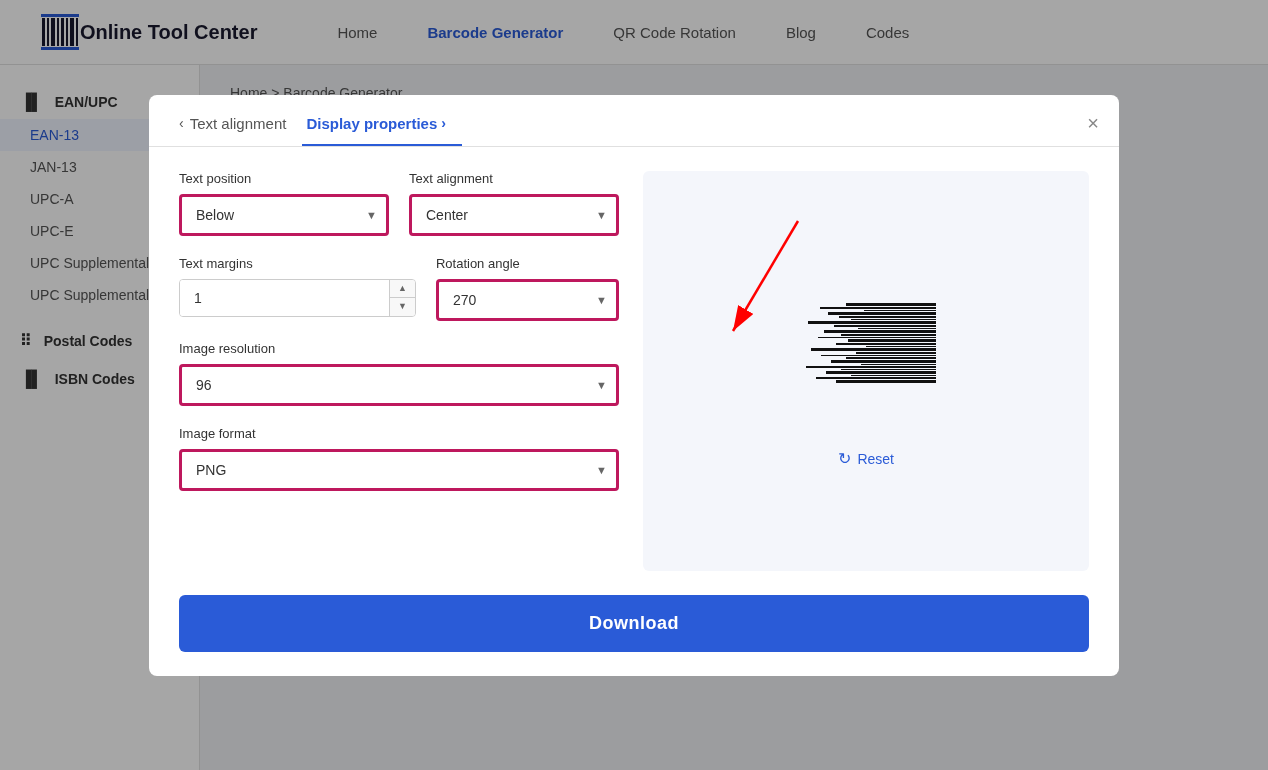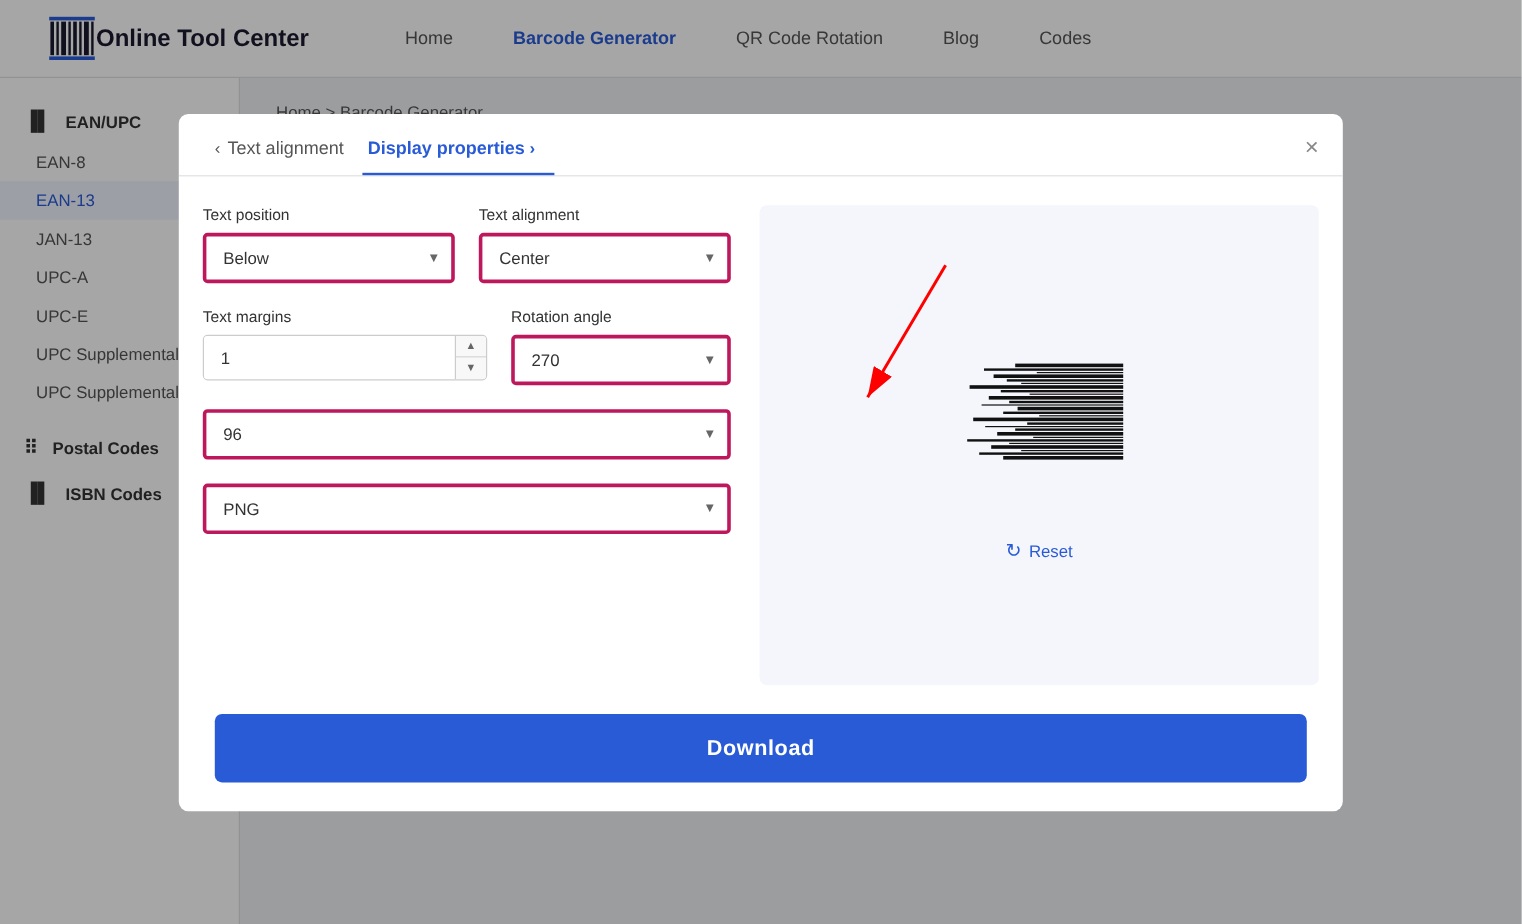--- a/index.html
+++ b/index.html
@@ -32,21 +32,21 @@
     .modal-header { display: flex; align-items: center; padding: 20px 30px 0; border-bottom: none; }
     .modal-tabs { display: flex; align-items: center; gap: 0; flex: 1; }
     .tab-prev { display: flex; align-items: center; gap: 6px; font-size: 15px; color: #555; cursor: pointer; padding: 0 16px 12px 0; border-bottom: 2px solid transparent; }
     .tab-prev .chevron { font-size: 14px; color: #555; }
     .tab-active { display: flex; align-items: center; gap: 4px; font-size: 15px; color: #2a5bd7; font-weight: 600; cursor: pointer; padding: 0 16px 12px 4px; border-bottom: 2px solid #2a5bd7; }
     .tab-active .chevron { font-size: 14px; color: #2a5bd7; }
     .close-btn { position: absolute; right: 20px; top: 18px; font-size: 20px; color: #888; cursor: pointer; background: none; border: none; line-height: 1; }
     .header-divider { height: 1px; background: #e0e0e0; margin: 0; }
 
     
-    .modal-body { display: flex; padding: 24px 20px; gap: 24px; }
+    .modal-body { display: flex; padding: 24px 30px; gap: 24px; }
     .modal-left { flex: 0 0 440px; }
     .form-row { display: flex; gap: 20px; margin-bottom: 20px; }
     .form-group { flex: 1; }
     .form-label { font-size: 13px; color: #333; margin-bottom: 8px; display: block; font-weight: 500; }
     .select-wrapper { position: relative; }
     .select-field { width: 100%; padding: 10px 36px 10px 14px; border: 3px solid #be185d; border-radius: 4px; font-size: 14px; color: #333; appearance: none; background: #fff; cursor: pointer; }
     .select-arrow { position: absolute; right: 12px; top: 50%; transform: translateY(-50%); font-size: 11px; color: #666; pointer-events: none; }
     .number-input-wrapper { position: relative; display: flex; border: 1px solid #ccc; border-radius: 4px; overflow: hidden; }
     .number-input { flex: 1; padding: 10px 14px; border: none; font-size: 14px; color: #333; outline: none; }
     .number-btns { display: flex; flex-direction: column; border-left: 1px solid #ccc; }
@@ -92,21 +92,20 @@
     <a class="nav-item">Codes</a>
   </nav>
 </div>
 
 <div class="bg-content">
   <div class="sidebar">
     <div class="sidebar-section">
       <span class="sidebar-icon">▐▌</span>
       <span>EAN/UPC</span>
     </div>
-    <div class="sidebar-item">EAN-8</div>
     <div class="sidebar-item active">EAN-13</div>
     <div class="sidebar-item">JAN-13</div>
     <div class="sidebar-item">UPC-A</div>
     <div class="sidebar-item">UPC-E</div>
     <div class="sidebar-item">UPC Supplemental 2</div>
     <div class="sidebar-item">UPC Supplemental 5</div>
     <div class="sidebar-section" style="margin-top:12px;">
       <span class="sidebar-icon">⠿</span>
       <span>Postal Codes</span>
     </div>
@@ -191,34 +190,36 @@
                 <option>90</option>
                 <option>180</option>
               </select>
               <span class="select-arrow">▼</span>
             </div>
           </div>
         </div>
 
         <div class="form-row" style="flex-direction:column;">
           <div class="form-group">
+            <label class="form-label">Image resolution</label>
             <div class="select-wrapper">
               <select class="select-field">
                 <option>96</option>
                 <option>72</option>
                 <option>150</option>
                 <option>300</option>
               </select>
               <span class="select-arrow">▼</span>
             </div>
           </div>
         </div>
 
         <div class="form-row" style="flex-direction:column; margin-top:4px;">
           <div class="form-group">
+            <label class="form-label">Image format</label>
             <div class="select-wrapper">
               <select class="select-field">
                 <option>PNG</option>
                 <option>SVG</option>
                 <option>JPEG</option>
               </select>
               <span class="select-arrow">▼</span>
             </div>
           </div>
         </div>

